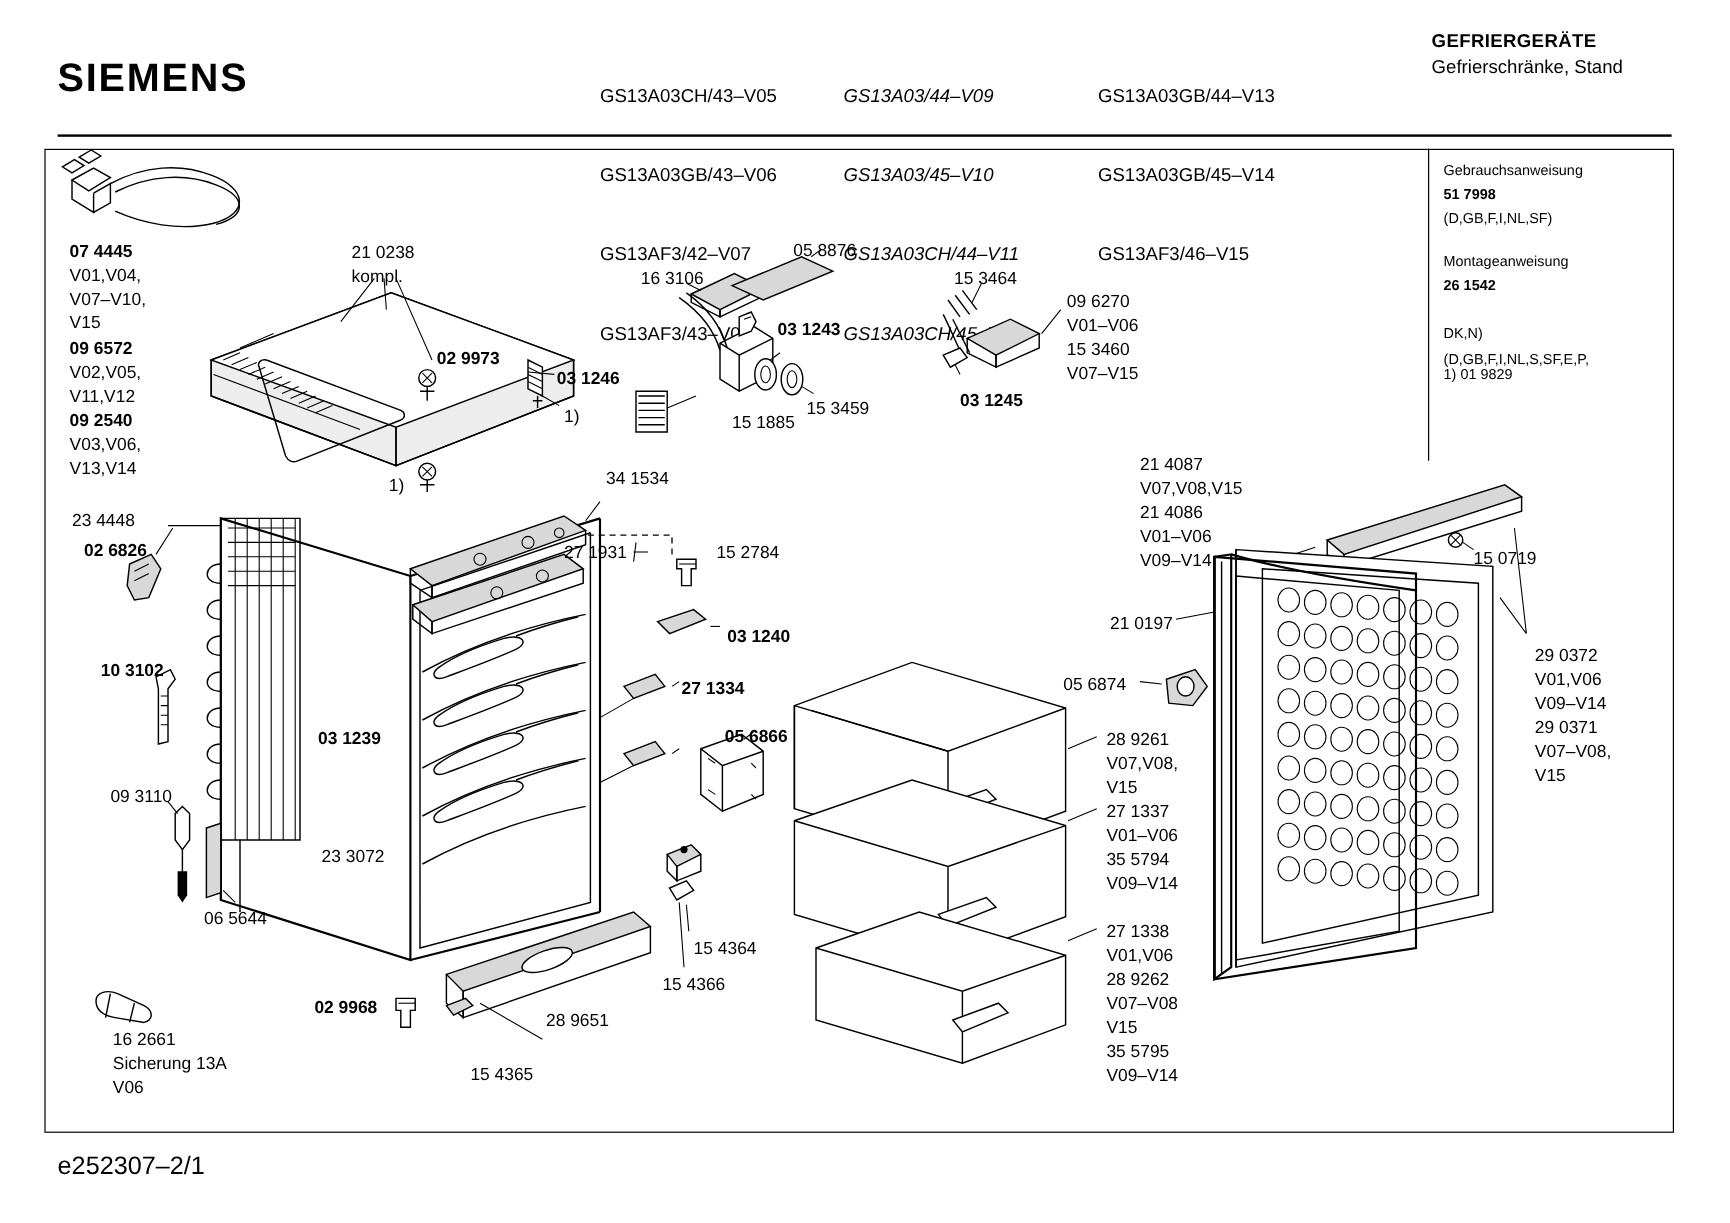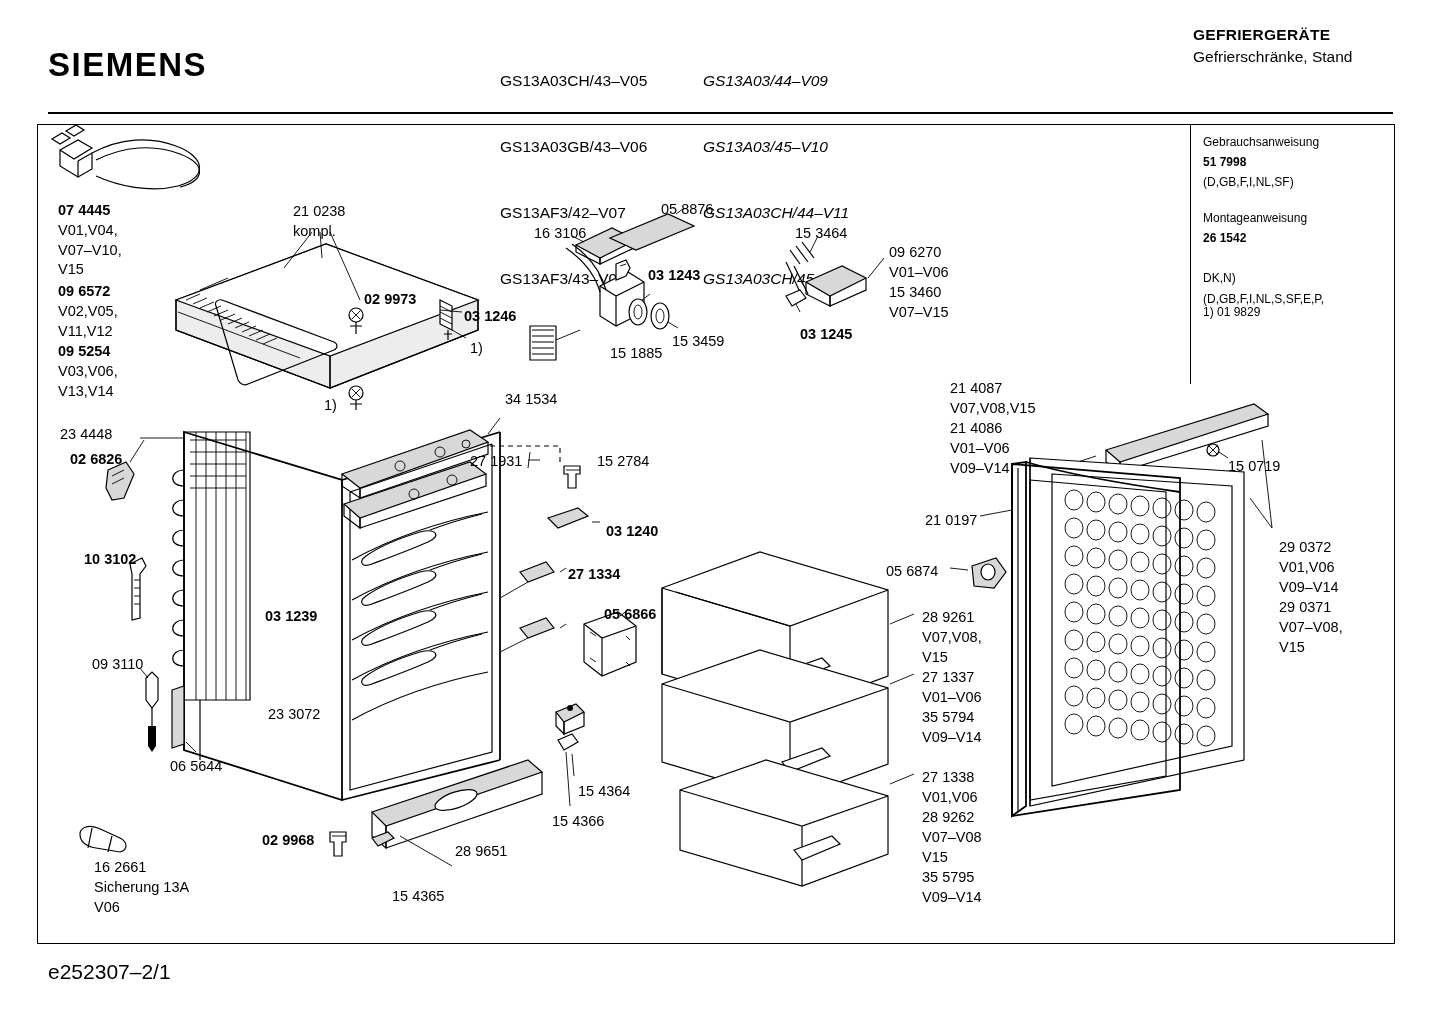--- a/index.html
+++ b/index.html
@@ -68,20 +68,25 @@
     <div>GS13A03CH/43–V05</div>
     <div>GS13A03GB/43–V06</div>
     <div>GS13AF3/42–V07</div>
     <div>GS13AF3/43–V08</div>
   </div>
   <div class="modelcol mc3">
     <div>GS13A03/44–V09</div>
     <div>GS13A03/45–V10</div>
     <div>GS13A03CH/44–V11</div>
     <div>GS13A03CH/45–V12</div>
+  </div>
+  <div class="modelcol mc4">
+    <div>GS13A03GB/44–V13</div>
+    <div>GS13A03GB/45–V14</div>
+    <div>GS13AF3/46–V15</div>
   </div>
 
   <div class="title1">GEFRIERGERÄTE</div>
   <div class="title2">Gefrierschränke, Stand</div>
 
   <div class="hrule"></div>
 
   <div class="frame"></div>
   <div class="docbox"></div>
   <div class="doc" style="top:132px;">Gebrauchsanweisung</div>
@@ -451,21 +456,21 @@
     </g>
   </svg>
 
   <div class="lbl b" style="left:58px;  top:201px;">07 4445</div>
   <div class="lbl" style="left:58px;  top:221px;">V01,V04,
 V07–V10,
 V15</div>
   <div class="lbl b" style="left:58px;  top:282px;">09 6572</div>
   <div class="lbl" style="left:58px;  top:302px;">V02,V05,
 V11,V12</div>
-  <div class="lbl b" style="left:58px;  top:342px;">09 5254</div>
+  <div class="lbl b" style="left:58px;  top:342px;">09 2540</div>
   <div class="lbl" style="left:58px;  top:362px;">V03,V06,
 V13,V14</div>
 
   <div class="lbl" style="left:293px; top:202px;">21 0238</div>
   <div class="lbl" style="left:293px; top:222px;">kompl.</div>
   <div class="lbl b" style="left:364px; top:290px;">02 9973</div>
   <div class="lbl b" style="left:464px; top:307px;">03 1246</div>
   <div class="lbl" style="left:470px; top:339px;">1)</div>
   <div class="lbl" style="left:324px; top:396px;">1)</div>
   <div class="lbl" style="left:610px; top:344px;">15 1885</div>

